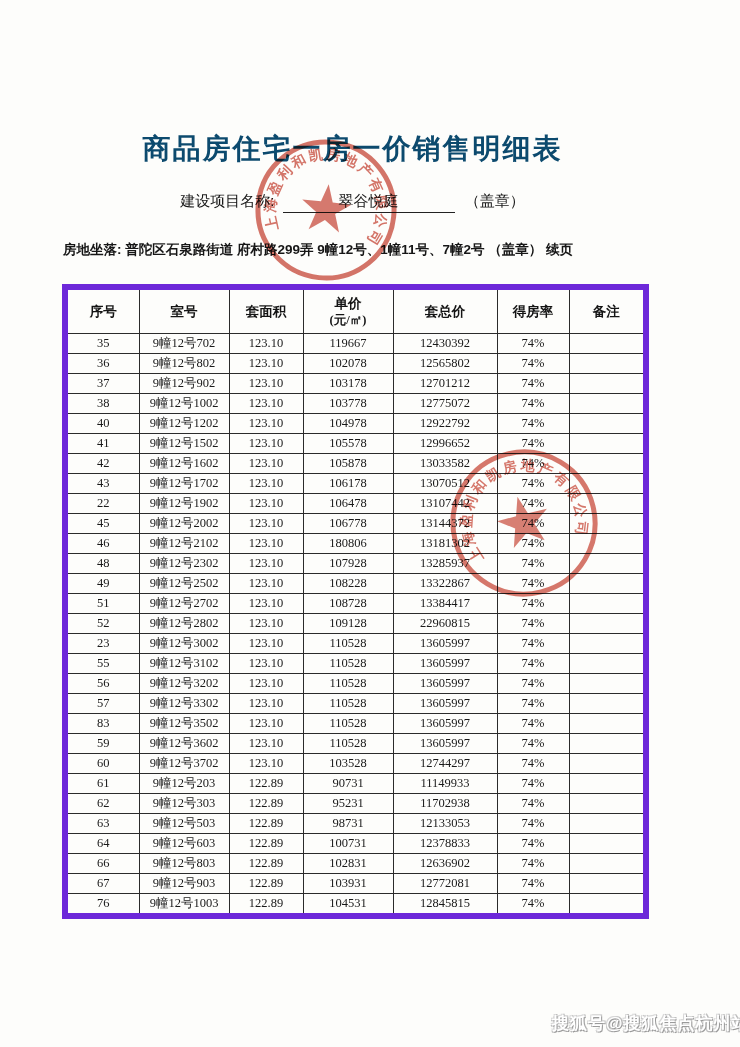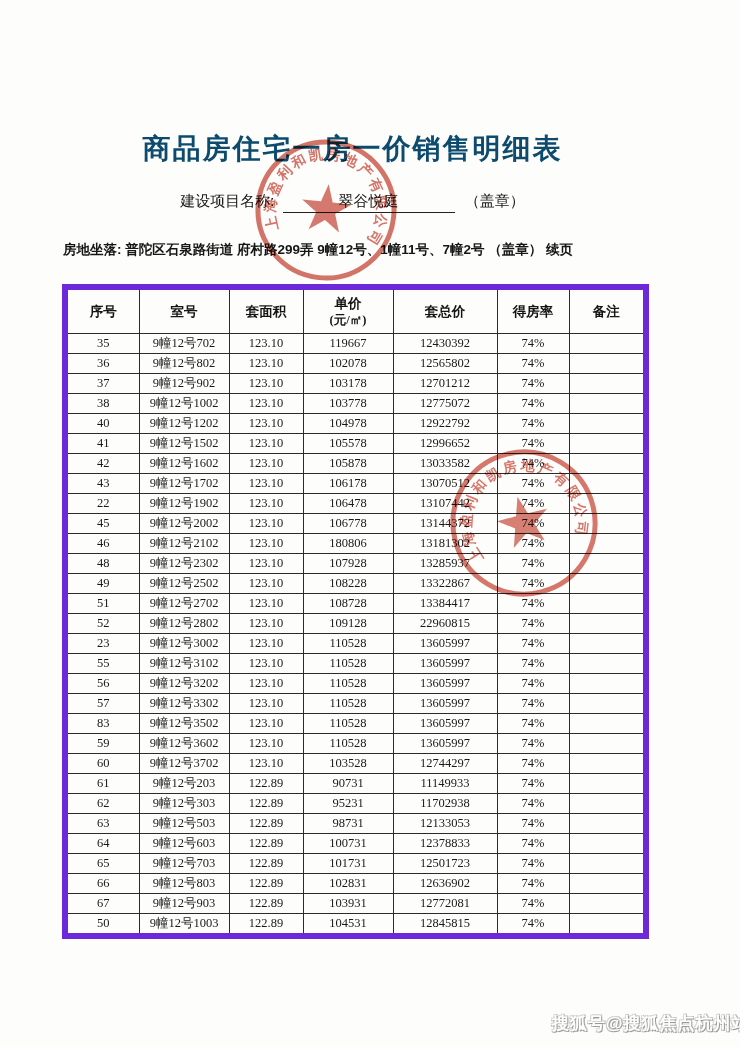--- a/index.html
+++ b/index.html
@@ -339,48 +339,39 @@
         <tr>
           <td>64</td>
           <td>9幢12号603</td>
           <td>122.89</td>
           <td>100731</td>
           <td>12378833</td>
           <td>74%</td>
           <td></td>
         </tr>
         <tr>
-          <td>65</td>
-          <td>9幢12号703</td>
-          <td>122.89</td>
-          <td>101731</td>
-          <td>12501723</td>
-          <td>74%</td>
-          <td></td>
-        </tr>
-        <tr>
           <td>66</td>
           <td>9幢12号803</td>
           <td>122.89</td>
           <td>102831</td>
           <td>12636902</td>
           <td>74%</td>
           <td></td>
         </tr>
         <tr>
           <td>67</td>
           <td>9幢12号903</td>
           <td>122.89</td>
           <td>103931</td>
           <td>12772081</td>
           <td>74%</td>
           <td></td>
         </tr>
         <tr>
-          <td>50</td>
+          <td>76</td>
           <td>9幢12号1003</td>
           <td>122.89</td>
           <td>104531</td>
           <td>12845815</td>
           <td>74%</td>
           <td></td>
         </tr>
       </tbody>
   </table>
 

